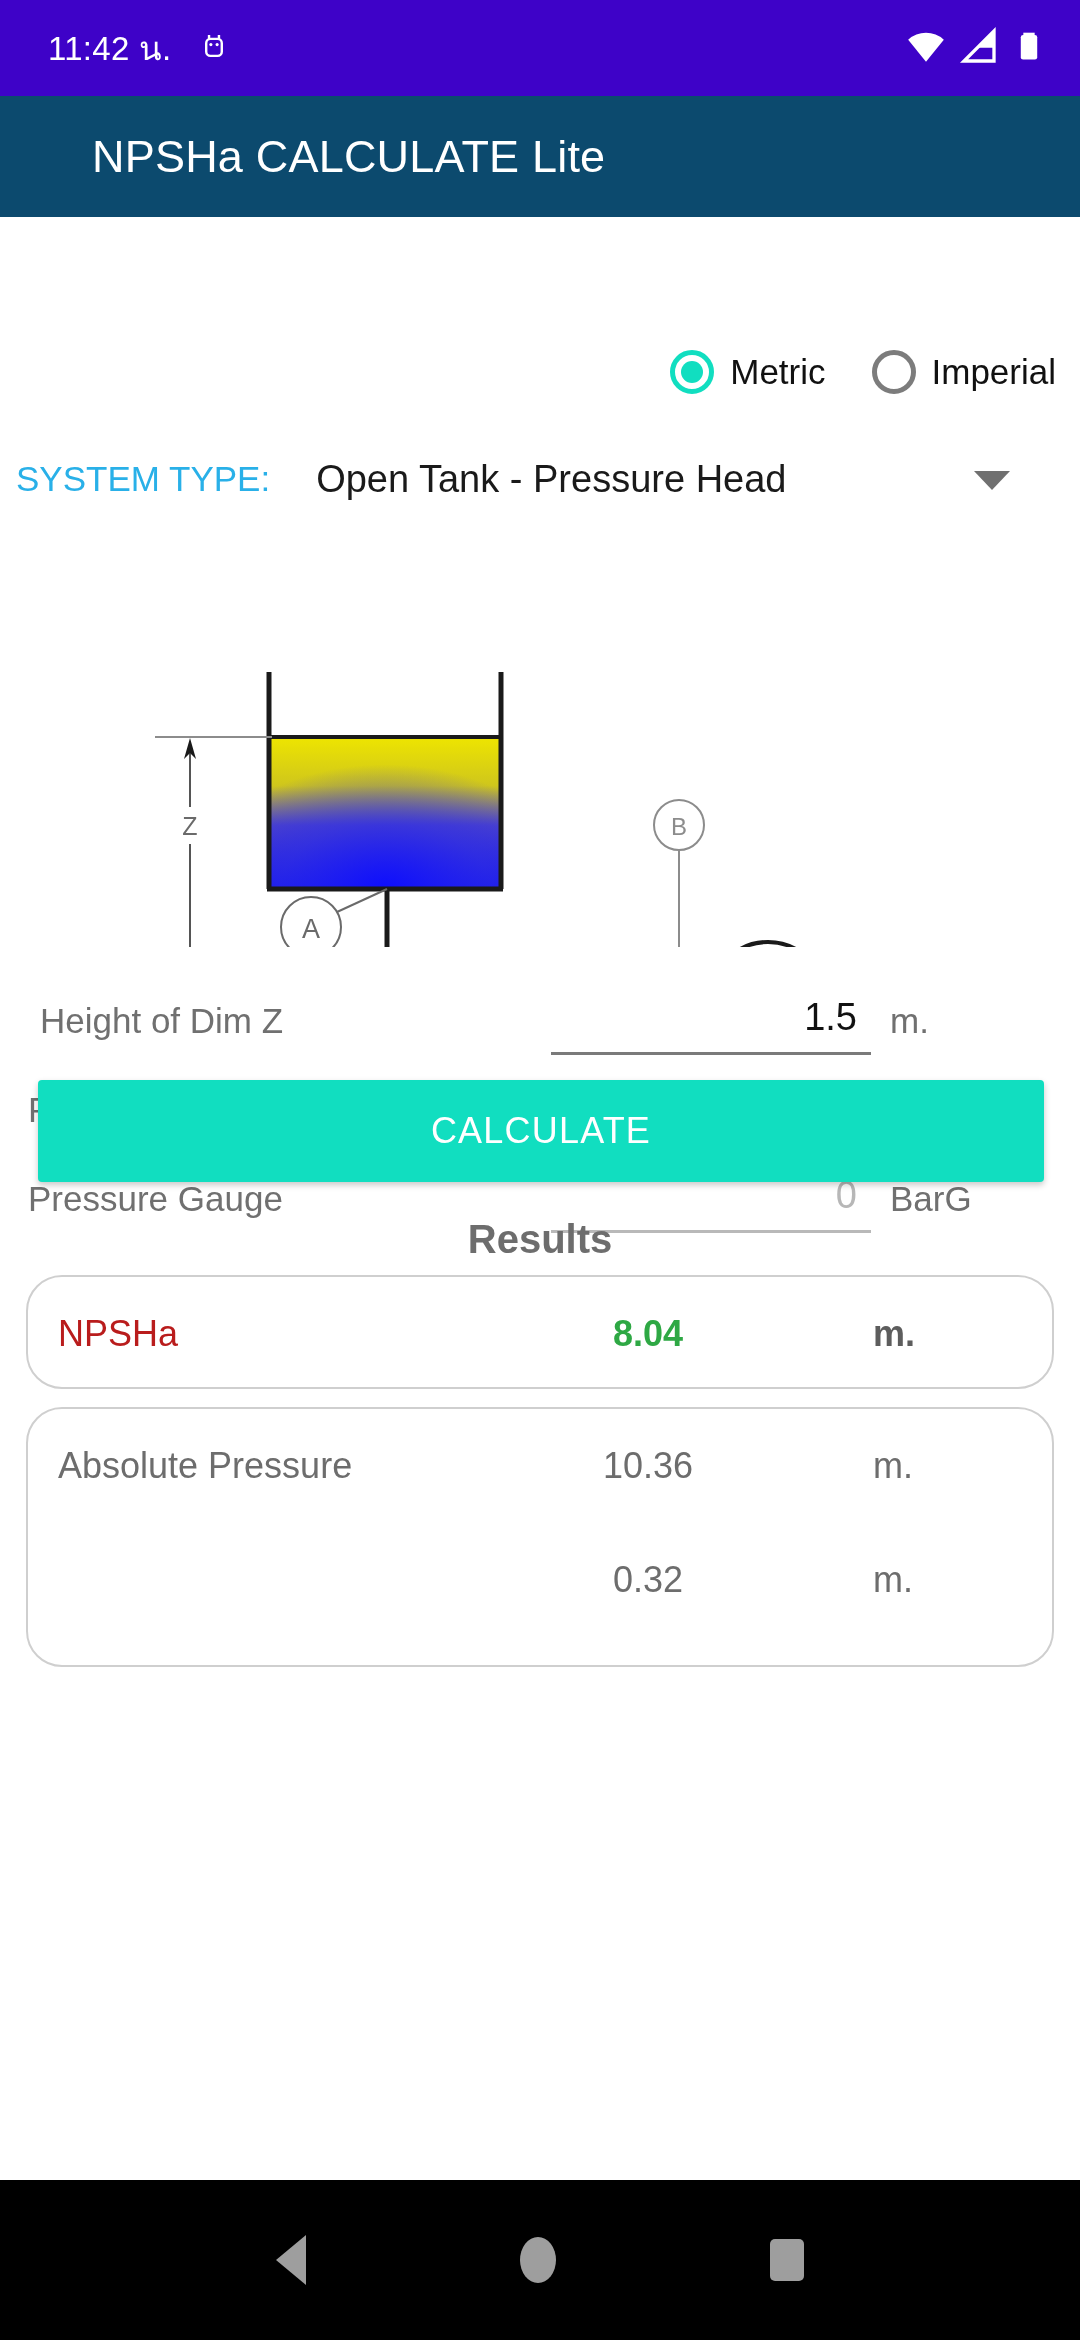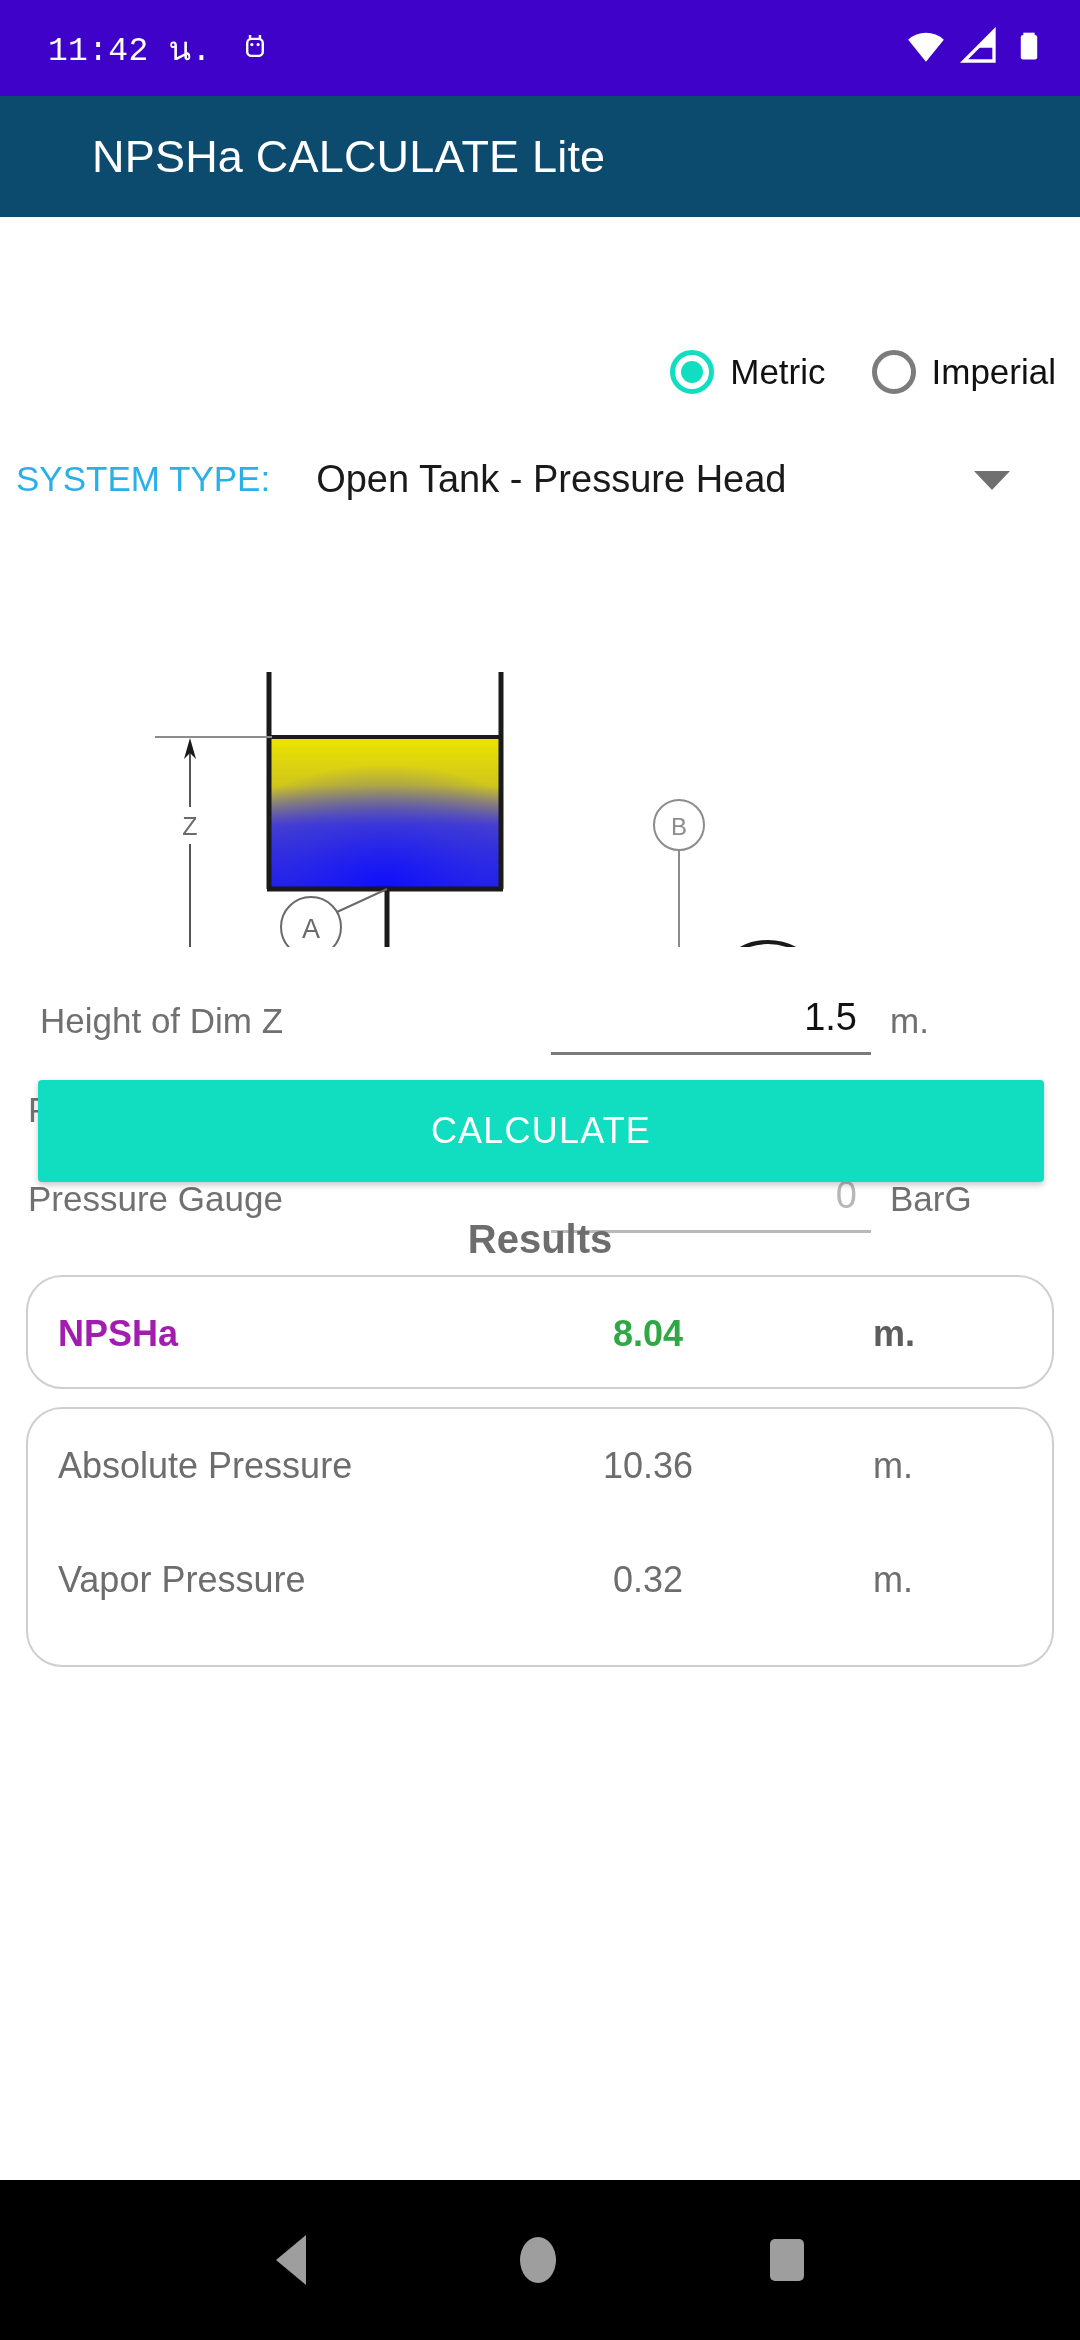--- a/index.html
+++ b/index.html
@@ -25,21 +25,20 @@
     display: flex;
     align-items: center;
     justify-content: space-between;
     box-sizing: border-box;
     padding: 0 34px 0 48px;
   }
   .status-left {
     display: flex;
     align-items: center;
     gap: 26px;
-    font-family: Liberation Mono, monospace;
   }
   .status-time {
     color: #ffffff;
     font-size: 33px;
     letter-spacing: 0.3px;
     white-space: nowrap;
   }
   .status-right {
     display: flex;
     align-items: center;
@@ -255,21 +254,21 @@
     display: flex;
     align-items: center;
   }
   .r-name {
     position: absolute;
     left: 30px;
     font-size: 36px;
     color: #6d6d6d;
     white-space: nowrap;
   }
-  .r-name.bold { font-weight: bold; color: #a21caf; }
+  .r-name.bold { font-weight: normal; color: #b91c1c; }
   .r-value {
     position: absolute;
     left: 520px;
     width: 200px;
     text-align: center;
     font-size: 36px;
     color: #6d6d6d;
     white-space: nowrap;
   }
   .r-value.accent {
@@ -467,21 +466,20 @@
     </div>
   </div>
 
   <div class="result-card secondary">
     <div class="result-row">
       <span class="r-name">Absolute Pressure</span>
       <span class="r-value">10.36</span>
       <span class="r-unit">m.</span>
     </div>
     <div class="result-row">
-      <span class="r-name">Vapor Pressure</span>
       <span class="r-value">0.32</span>
       <span class="r-unit">m.</span>
     </div>
   </div>
 
 </div>
 
 <div class="nav-bar">
   <span class="nav-back"></span>
   <span class="nav-home"></span>

